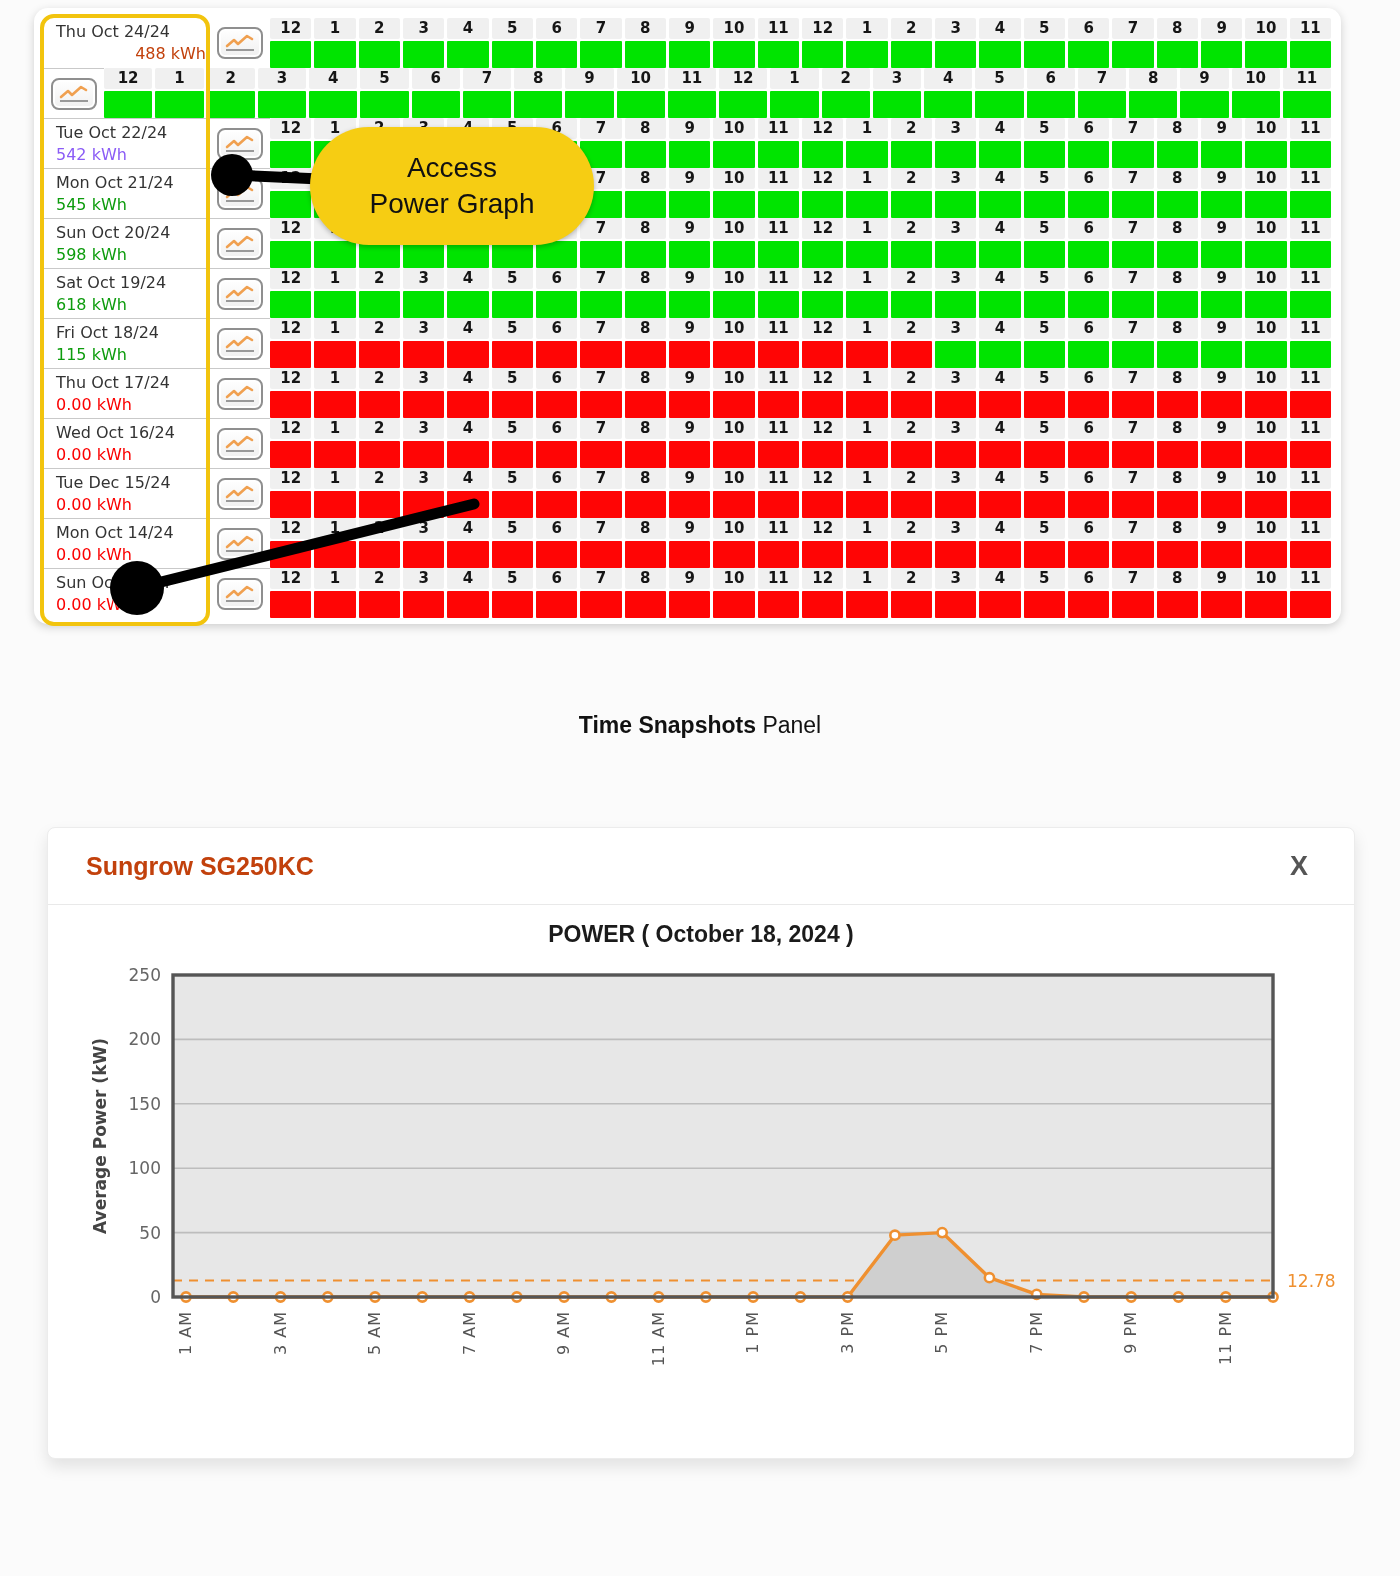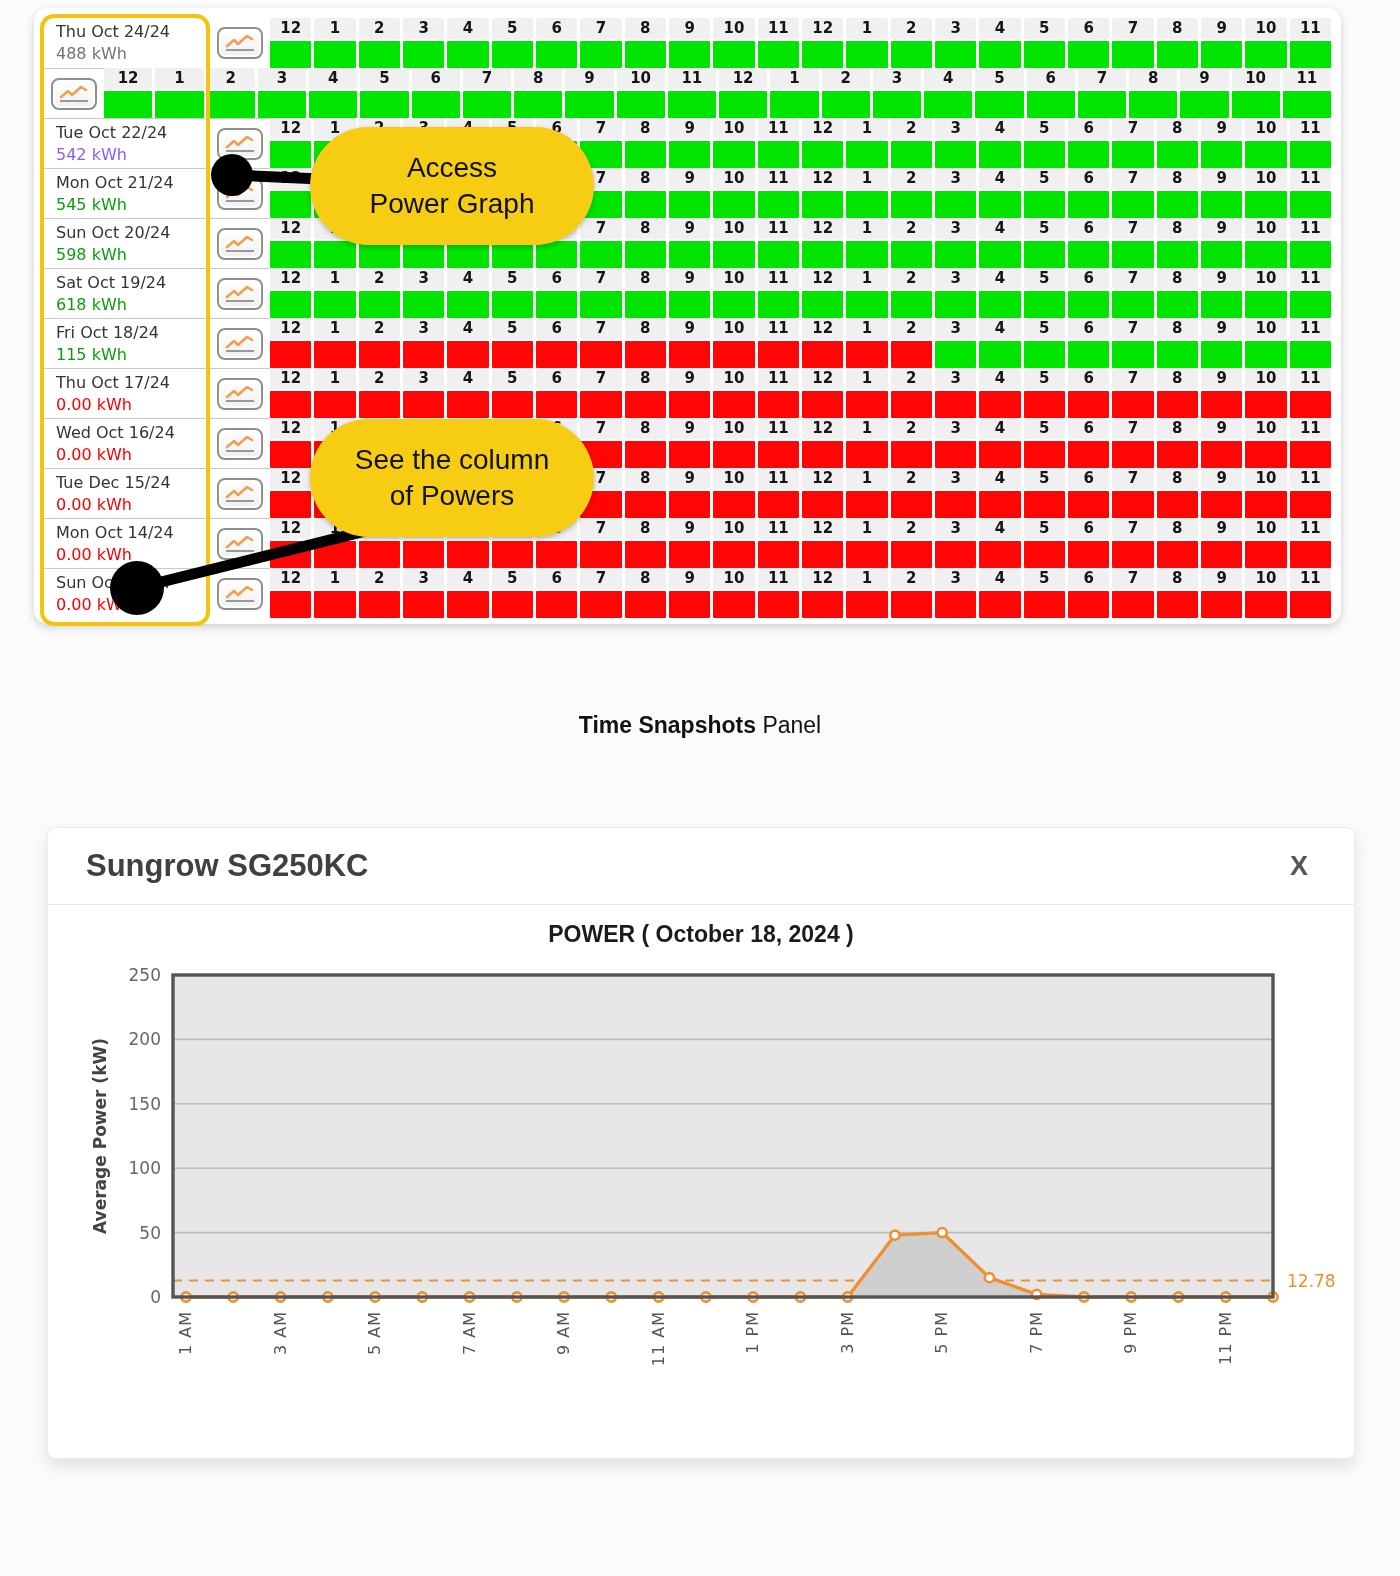--- a/index.html
+++ b/index.html
@@ -42,38 +42,38 @@
   .caption{position:absolute;left:0;width:100%;text-align:center;font-size:23px;color:#111;}
   #caption-top{top:712px;}
   #caption-bottom{top:1487px;}
   .caption b{font-weight:bold;}
 
   
   .modal{position:absolute;left:47px;top:827px;width:1306px;height:630px;background:#fff;
          border:1px solid #ececec;border-radius:8px;box-shadow:0 8px 16px rgba(0,0,0,.10);}
   .modal-header{height:76px;display:flex;align-items:center;justify-content:space-between;
          padding:0 38px;border-bottom:1px solid #e9e9e9;}
-  .modal-title{font-size:31px;font-weight:bold;color:#404040;}
+  .modal-title{font-size:25px;font-weight:bold;color:#c2410c;}
   .close-btn{font-size:27px;font-weight:bold;color:#555;background:none;border:none;
          cursor:pointer;font-family:"Liberation Sans",sans-serif;padding:4px 8px;}
   .chart-title{text-align:center;font-size:23px;font-weight:bold;color:#1b1b1b;margin-top:16px;}
   #chart-svg{display:block;margin:2px auto 0;font-family:"DejaVu Sans",sans-serif;}
 </style>
 </head>
 <body>
 
 <div class="page">
 
   <div class="snap-wrap">
     <div class="panel">
       <div>
           <div class="snap-row">
             <div class="date-cell">
               <div class="date-line">Thu Oct 24/24</div>
-              <div class="kwh-line" style="color: #737373;">488 kWh</div>
+              <div class="kwh-line" style="color: #c2410c; text-align: right;">488 kWh</div>
             </div>
             <div class="icon-cell">
               <button class="graph-btn">
                 <svg width="34" height="20" viewBox="0 0 34 20">
                   <path d="M3 17 H31" stroke="#999" stroke-width="2" fill="none"></path>
                   <polyline points="4,13 11,7 15,11 24,3 29,6" stroke="#f0a050" stroke-width="2.6" fill="none" stroke-linejoin="round" stroke-linecap="round"></polyline>
                 </svg>
               </button>
             </div>
             <div class="hour-grid">
@@ -834,24 +834,20 @@
     <svg class="connector-svg">
       <line x1="198" y1="167" x2="330" y2="173" stroke="#000" stroke-width="11" stroke-linecap="round"></line>
       <circle cx="198" cy="167" r="21" fill="#000"></circle>
       <line x1="103" y1="580" x2="440" y2="496" stroke="#000" stroke-width="11" stroke-linecap="round"></line>
       <circle cx="103" cy="580" r="27" fill="#000"></circle>
     </svg>
 
     <div class="callout" id="callout1">
       <div>Access</div>
       <div>Power Graph</div>
-    </div>
-    <div class="callout" id="callout2">
-      <div>See the column</div>
-      <div>of Powers</div>
     </div>
   </div>
 
   <div class="caption" id="caption-top">
     <b>Time Snapshots</b><span> Panel</span>
   </div>
 
   <div class="modal">
     <div class="modal-header">
       <div class="modal-title">Sungrow SG250KC</div>

